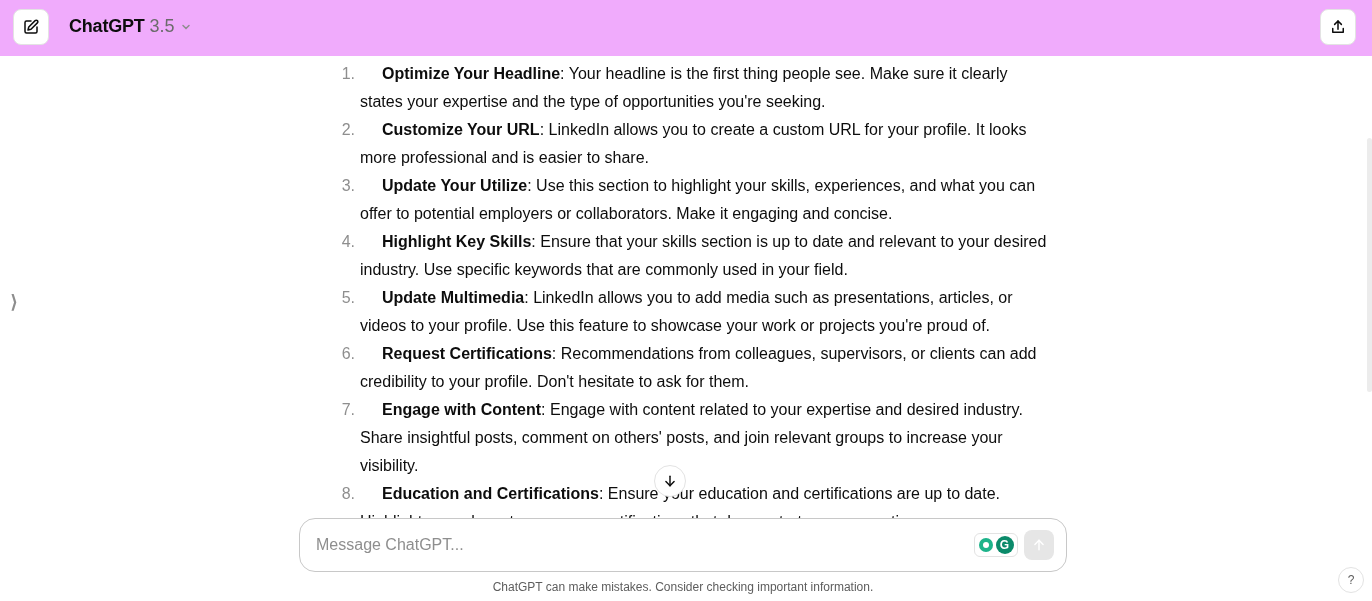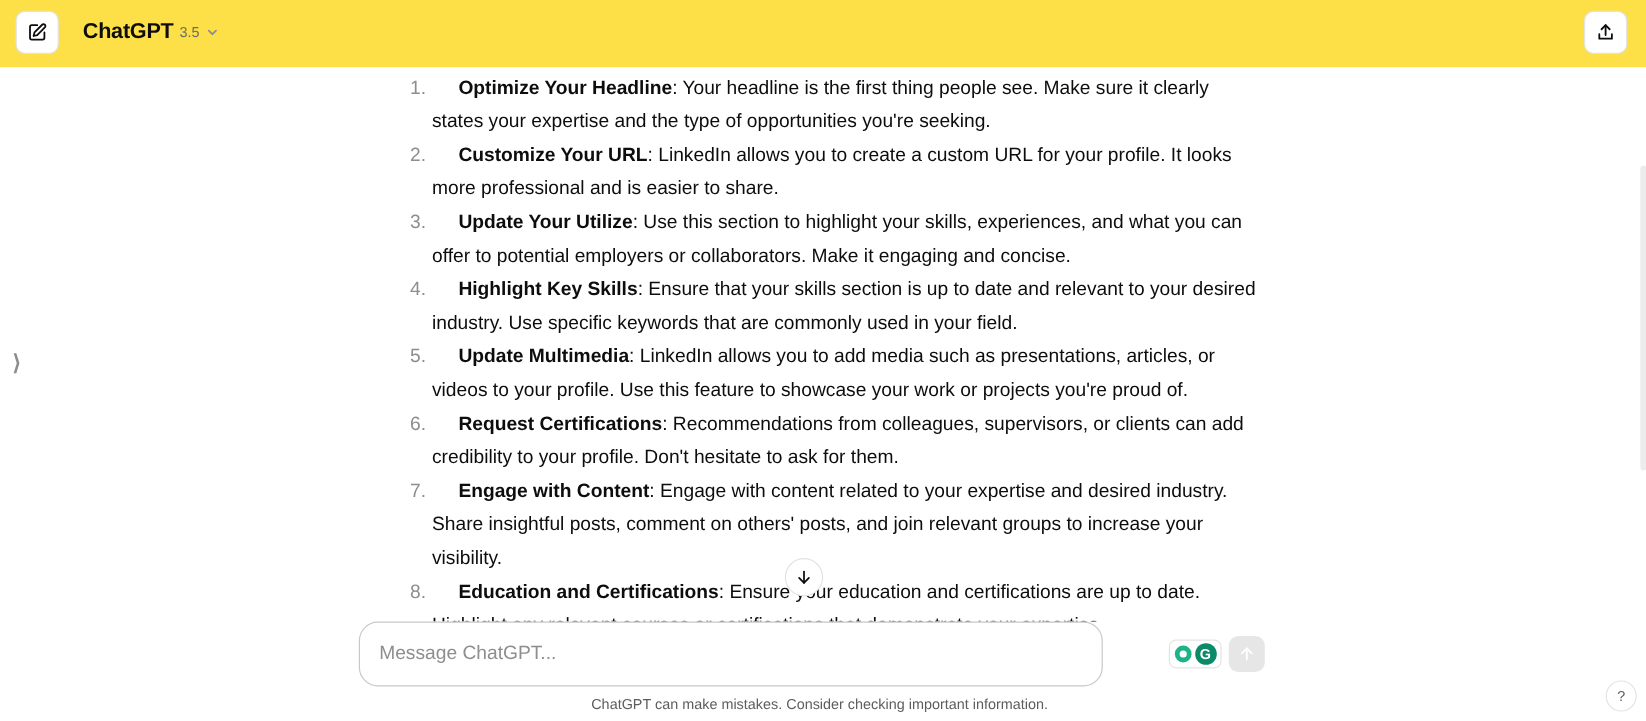--- a/index.html
+++ b/index.html
@@ -1,38 +1,38 @@
 <!DOCTYPE html>
 <html><head>
   <meta charset="utf-8">
   <style>
     * { box-sizing: border-box; margin: 0; padding: 0; }
     html, body { width: 1372px; height: 601px; overflow: hidden; background: #ffffff; }
     body { font-family: "Liberation Sans", sans-serif; color: #0d0d0d; position: relative; }
 
-    .topbar { position: absolute; left: 0; top: 0; width: 1372px; height: 56px; background: #fde047; z-index: 5; }
+    .topbar { position: absolute; left: 0; top: 0; width: 1372px; height: 56px; background: #f0abfc; z-index: 5; }
     .new-chat-btn { position: absolute; left: 13px; top: 9px; width: 36px; height: 36px; border: 1px solid #e3e3e3; border-radius: 8px; display: flex; align-items: center; justify-content: center; background: #fff; cursor: pointer; }
     .model-select { position: absolute; left: 69px; top: 16px; display: flex; align-items: center; gap: 5px; cursor: pointer; }
     .model-name { font-size: 18px; font-weight: bold; color: #0d0d0d; letter-spacing: -0.2px; }
-    .model-ver { font-size: 12px; color: #6b6b6b; }
+    .model-ver { font-size: 18px; color: #6b6b6b; }
     .share-btn { position: absolute; left: 1320px; top: 9px; width: 36px; height: 36px; border: 1px solid #e3e3e3; border-radius: 8px; display: flex; align-items: center; justify-content: center; background: #fff; cursor: pointer; }
 
     .sidebar-toggle { position: absolute; left: 6px; top: 290px; width: 16px; height: 24px; display: flex; align-items: center; justify-content: center; cursor: pointer; color: #8e8e8e; font-size: 18px; font-weight: bold; }
 
     .content { position: absolute; left: 0; top: 60px; width: 1366px; height: 458px; overflow: hidden; }
     ol.tips { position: absolute; left: 337px; top: 0; width: 710px; list-style: none; }
     ol.tips li { position: relative; padding-left: 23px; font-size: 16px; line-height: 28px; color: #0d0d0d; }
     ol.tips li .num { position: absolute; left: 0; top: 0; color: #8e8e8e; width: 18px; text-align: right; }
     ol.tips li b { font-weight: bold; margin-left: 22px; }
 
     .scroll-thumb { position: absolute; left: 1367px; top: 138px; width: 5px; height: 254px; background: #ececec; border-radius: 3px; }
 
     .scroll-down-btn { position: absolute; left: 654px; top: 465px; width: 32px; height: 32px; border: 1px solid #e3e3e3; border-radius: 50%; background: #fff; display: flex; align-items: center; justify-content: center; z-index: 6; cursor: pointer; }
 
-    .composer { position: absolute; left: 299px; top: 518px; width: 620px; height: 54px; border: 1px solid #c8c8c8; border-radius: 16px; background: #fff; z-index: 7; }
+    .composer { position: absolute; left: 299px; top: 518px; width: 768px; height: 54px; border: 1px solid #c8c8c8; border-radius: 16px; background: #fff; z-index: 7; }
     .composer input { position: absolute; left: 16px; top: 14px; width: 640px; height: 24px; border: none; outline: none; font-family: "Liberation Sans", sans-serif; font-size: 16px; color: #0d0d0d; background: transparent; }
     .composer input::placeholder { color: #8e8e8e; }
     .ext-badges { position: absolute; left: 674px; top: 14px; width: 44px; height: 24px; border: 1px solid #e3e3e3; border-radius: 6px; display: flex; align-items: center; justify-content: center; gap: 3px; }
     .bulb { width: 14px; height: 14px; border-radius: 50%; background: #1db38a; position: relative; }
     .bulb::after { content: ""; position: absolute; left: 4px; top: 4px; width: 6px; height: 6px; border-radius: 50%; background: #fff; }
     .grammarly { width: 18px; height: 18px; border-radius: 50%; background: #0b8a6a; color: #fff; font-size: 12px; font-weight: bold; display: flex; align-items: center; justify-content: center; }
     .send-btn { position: absolute; left: 724px; top: 11px; width: 30px; height: 30px; border-radius: 8px; background: #e6e6e6; display: flex; align-items: center; justify-content: center; cursor: pointer; }
 
     .disclaimer { position: absolute; left: 0; top: 580px; width: 1366px; text-align: center; font-size: 12px; color: #5d5d5d; }
     .help-btn { position: absolute; left: 1338px; top: 567px; width: 26px; height: 26px; border: 1px solid #e3e3e3; border-radius: 50%; display: flex; align-items: center; justify-content: center; font-size: 12px; color: #5d5d5d; background: #fff; cursor: pointer; }

